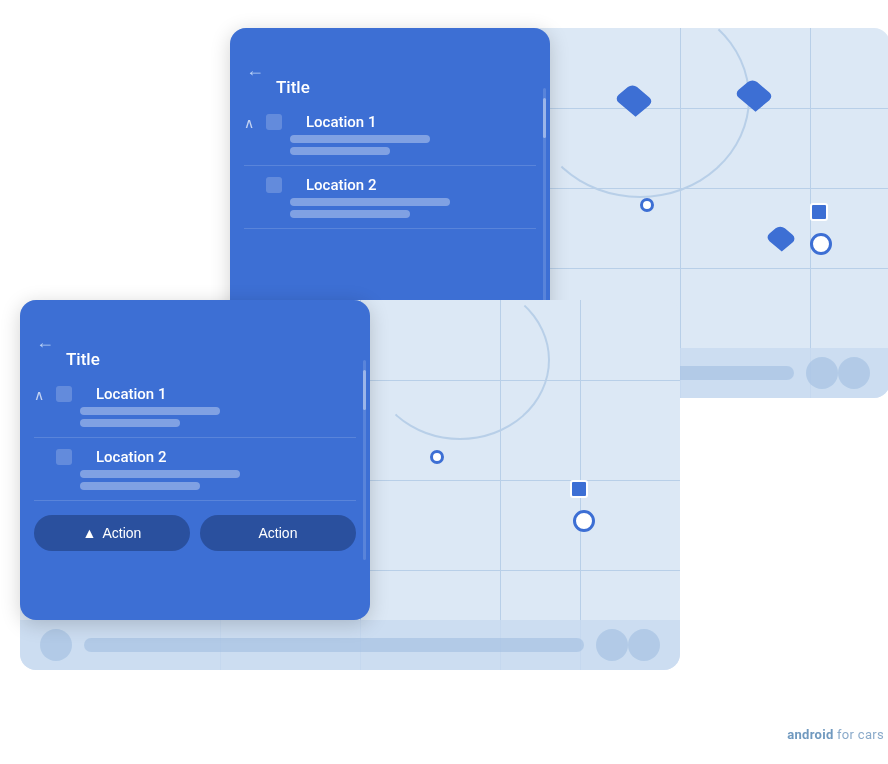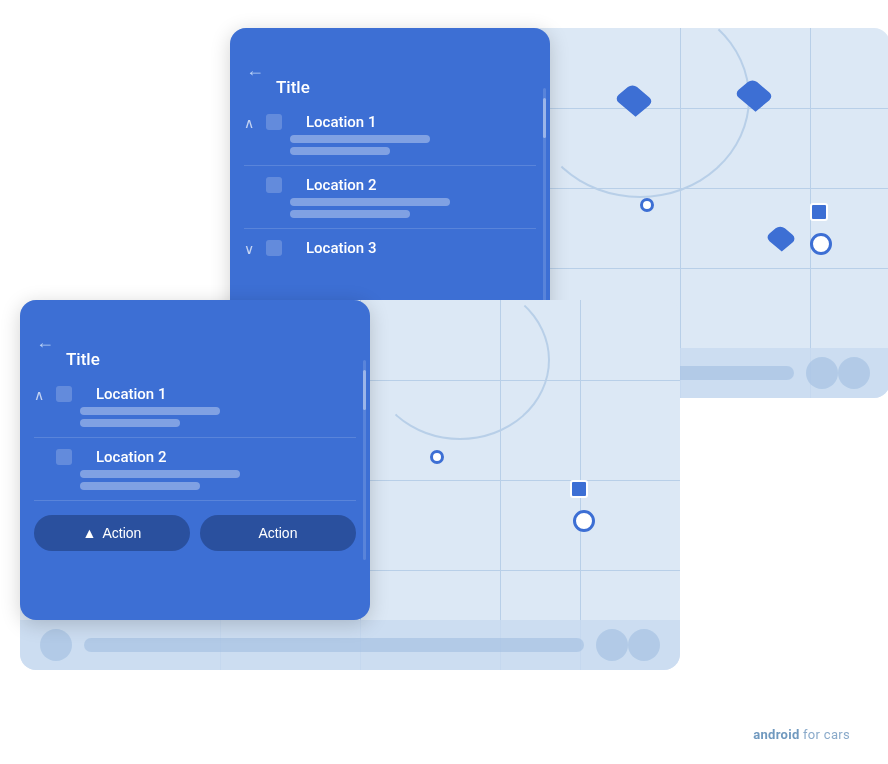--- a/index.html
+++ b/index.html
@@ -279,21 +279,21 @@
       height: 22px;
       border-radius: 50%;
       border: 3px solid #3d6fd4;
       background: white;
     }
 
     
     .watermark {
       position: absolute;
       bottom: 22px;
-      right: 38px;
+      right: 4px;
       font-size: 13px;
       color: #8aaaca;
       letter-spacing: 0.3px;
     }
     .watermark strong {
       font-weight: 700;
       color: #7099bf;
     }
 
     
@@ -380,24 +380,20 @@
       <div class="list-item-bars">
         <div class="bar bar-xlong"></div>
         <div class="bar bar-short"></div>
       </div>
     </div>
 
     <div class="divider-line"></div>
 
     <div class="list-item" style="padding-left:36px;">
       <span class="chevron-icon chevron-down">∨</span>
-      <div class="list-item-header">
-        <div class="list-item-checkbox"></div>
-        <span class="list-item-title">Location 3</span>
-      </div>
     </div>
   </div>
 </div>
 
 <div class="card-front">
 
   <div class="map-lines">
     <div class="map-line-h" style="top:80px"></div>
     <div class="map-line-h" style="top:180px"></div>
     <div class="map-line-h" style="top:270px"></div>

